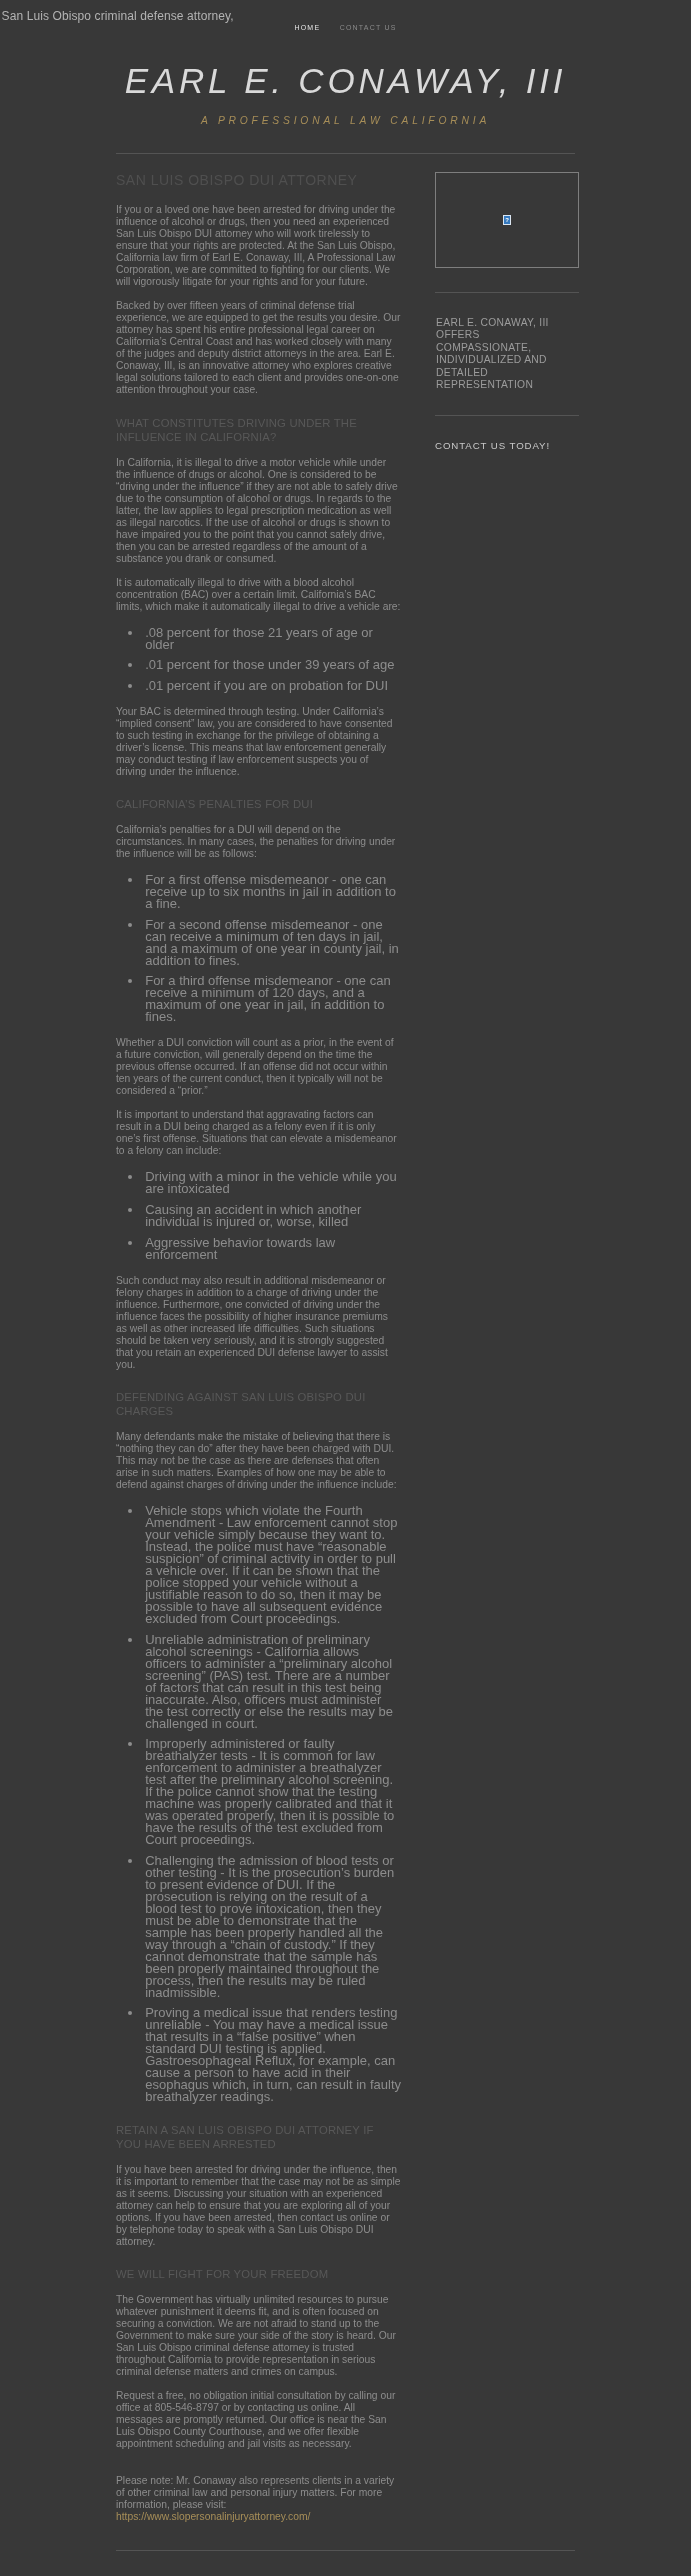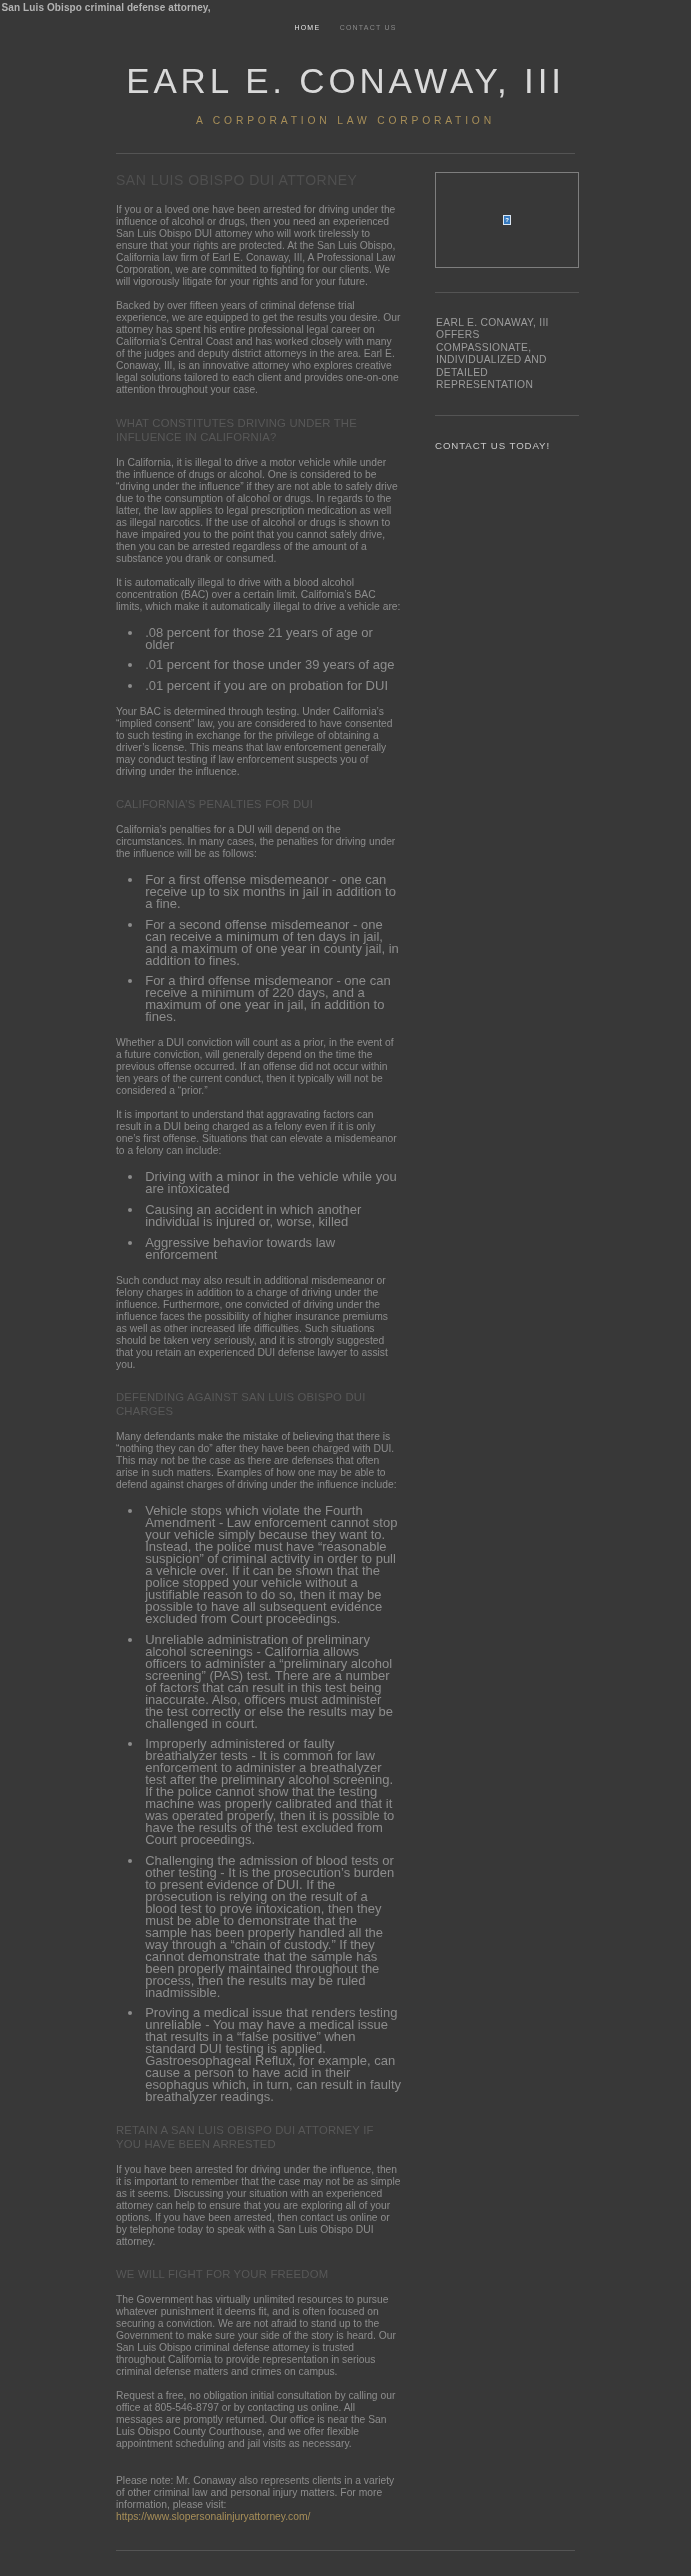--- a/index.html
+++ b/index.html
@@ -6,32 +6,32 @@
   html, body { margin: 0; padding: 0; }
   body {
     background: #383838;
     font-family: "Liberation Sans", sans-serif;
     -webkit-font-smoothing: antialiased;
   }
   .page { width: 691px; min-height: 2576px; margin: 0 auto; position: relative; background: #383838; }
 
   
   .tagline {
-    position: absolute; top: 2px; left: 1.6px;
-    font-size: 10px; color: #b3b3b3; letter-spacing: 0.1px; font-weight: 700;
+    position: absolute; top: 9px; left: 1.6px;
+    font-size: 12px; color: #b3b3b3; letter-spacing: 0.1px; font-weight: 400;
   }
 
   
   .nav { display: flex; justify-content: center; gap: 19.4px; padding-top: 24px; }
   .nav a { font-size: 7px; letter-spacing: 1.2px; text-decoration: none; cursor: pointer; font-weight: 300; }
   .nav a.nav-home { color: #e6e6e6; }
   .nav a.nav-contact { color: #8a8a8a; }
 
   
-  .hero { text-align: center; }
+  .hero { text-align: center; font-style: italic; }
   .hero-title {
     margin: 25px 0 0; font-size: 35px; line-height: 50px; font-weight: 200;
     color: #d9d9d9; letter-spacing: 3.8px;
   }
   .hero-sub {
     margin: 8.6px 0 0; font-size: 10.3px; font-weight: 300;
     color: #a78e58; letter-spacing: 3.8px;
   }
 
   .rule { width: 459px; margin: 0 auto; border: 0; border-top: 0.5px solid #545454; }
@@ -95,21 +95,21 @@
 
   <div class="tagline">San Luis Obispo criminal defense attorney,</div>
 
   <nav class="nav">
     <a class="nav-home">HOME</a>
     <a class="nav-contact">CONTACT US</a>
   </nav>
 
   <header class="hero">
     <div class="hero-title">EARL E. CONAWAY, III</div>
-    <div class="hero-sub">A CORPORATION LAW CORPORATION</div>
+    <div class="hero-sub">A PROFESSIONAL LAW CALIFORNIA</div>
   </header>
 
   <hr class="rule rule-header">
 
   <div class="content">
 
     <div class="col-main">
       <h1 class="page-h1">SAN LUIS OBISPO DUI ATTORNEY</h1>
       <div>
           <p>If you or a loved one have been arrested for driving under the influence of alcohol or drugs, then you need an experienced San Luis Obispo DUI attorney who will work tirelessly to ensure that your rights are protected. At the San Luis Obispo, California law firm of Earl E. Conaway, III, A Professional Law Corporation, we are committed to fighting for our clients. We will vigorously litigate for your rights and for your future.</p>
@@ -121,21 +121,21 @@
             <li>.08 percent for those 21 years of age or older</li>
             <li>.01 percent for those under 39 years of age</li>
             <li>.01 percent if you are on probation for DUI</li>
           </ul>
           <p>Your BAC is determined through testing. Under California’s “implied consent” law, you are considered to have consented to such testing in exchange for the privilege of obtaining a driver’s license. This means that law enforcement generally may conduct testing if law enforcement suspects you of driving under the influence.</p>
           <h2>CALIFORNIA’S PENALTIES FOR DUI</h2>
           <p>California’s penalties for a DUI will depend on the circumstances. In many cases, the penalties for driving under the influence will be as follows:</p>
           <ul>
             <li>For a first offense misdemeanor - one can receive up to six months in jail in addition to a fine.</li>
             <li>For a second offense misdemeanor - one can receive a minimum of ten days in jail, and a maximum of one year in county jail, in addition to fines.</li>
-            <li>For a third offense misdemeanor - one can receive a minimum of 220 days, and a maximum of one year in jail, in addition to fines.</li>
+            <li>For a third offense misdemeanor - one can receive a minimum of 120 days, and a maximum of one year in jail, in addition to fines.</li>
           </ul>
           <p>Whether a DUI conviction will count as a prior, in the event of a future conviction, will generally depend on the time the previous offense occurred. If an offense did not occur within ten years of the current conduct, then it typically will not be considered a “prior.”</p>
           <p>It is important to understand that aggravating factors can result in a DUI being charged as a felony even if it is only one’s first offense. Situations that can elevate a misdemeanor to a felony can include:</p>
           <ul>
             <li>Driving with a minor in the vehicle while you are intoxicated</li>
             <li>Causing an accident in which another individual is injured or, worse, killed</li>
             <li>Aggressive behavior towards law enforcement</li>
           </ul>
           <p>Such conduct may also result in additional misdemeanor or felony charges in addition to a charge of driving under the influence. Furthermore, one convicted of driving under the influence faces the possibility of higher insurance premiums as well as other increased life difficulties. Such situations should be taken very seriously, and it is strongly suggested that you retain an experienced DUI defense lawyer to assist you.</p>
           <h2>DEFENDING AGAINST SAN LUIS OBISPO DUI CHARGES</h2>

